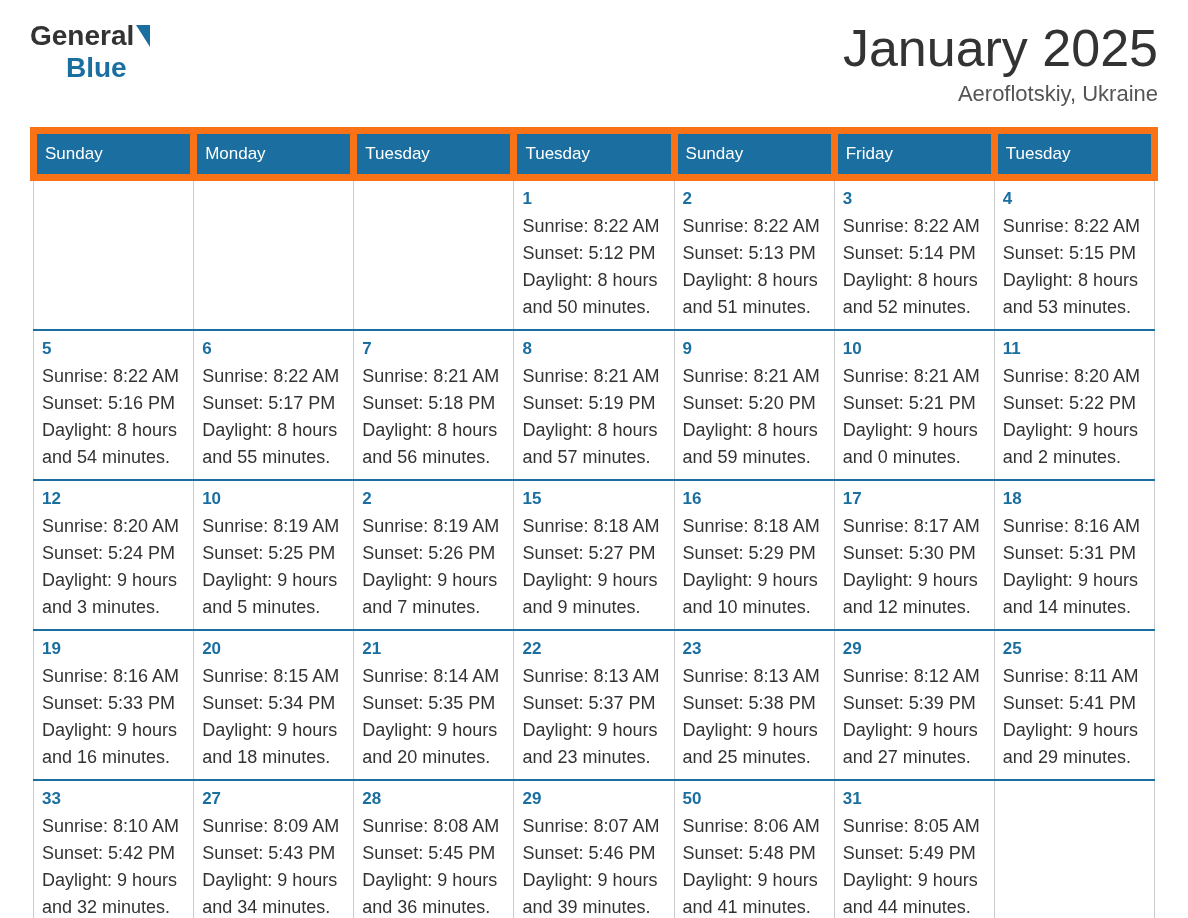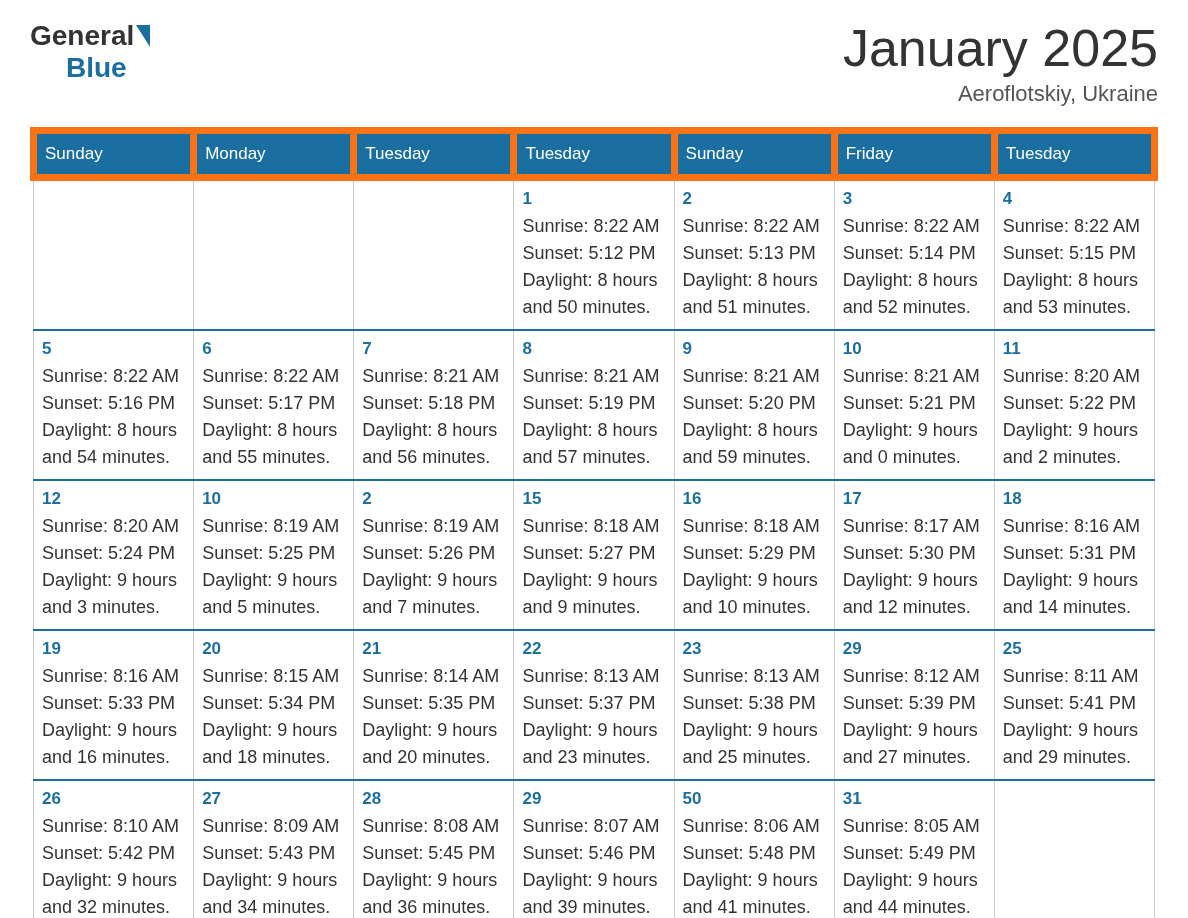--- a/index.html
+++ b/index.html
@@ -235,21 +235,21 @@
           <span class="day-number">29</span>
           <div class="day-info">Sunrise: 8:12 AM<br>Sunset: 5:39 PM<br>Daylight: 9 hours<br>and 27 minutes.</div>
         </td>
         <td>
           <span class="day-number">25</span>
           <div class="day-info">Sunrise: 8:11 AM<br>Sunset: 5:41 PM<br>Daylight: 9 hours<br>and 29 minutes.</div>
         </td>
       </tr>
       <tr class="row-border">
         <td>
-          <span class="day-number">26</span>
+          <span class="day-number">33</span>
           <div class="day-info">Sunrise: 8:10 AM<br>Sunset: 5:42 PM<br>Daylight: 9 hours<br>and 32 minutes.</div>
         </td>
         <td>
           <span class="day-number">27</span>
           <div class="day-info">Sunrise: 8:09 AM<br>Sunset: 5:43 PM<br>Daylight: 9 hours<br>and 34 minutes.</div>
         </td>
         <td>
           <span class="day-number">28</span>
           <div class="day-info">Sunrise: 8:08 AM<br>Sunset: 5:45 PM<br>Daylight: 9 hours<br>and 36 minutes.</div>
         </td>

